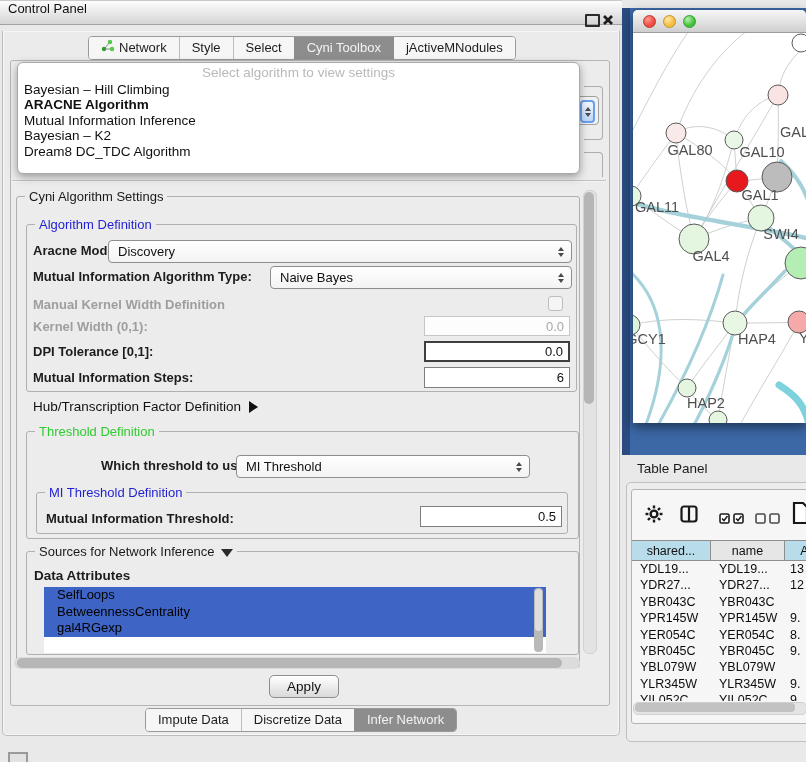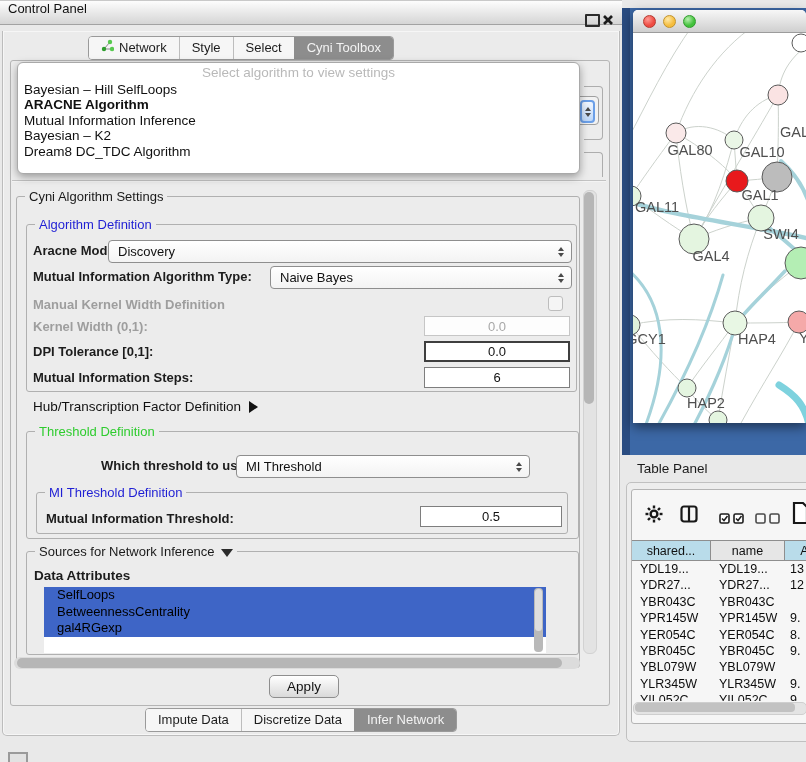--- a/index.html
+++ b/index.html
@@ -70,21 +70,21 @@
   .lbl{font-size:13px;font-weight:bold;color:#1c1c1c;white-space:nowrap;}
   .lbl-dis{font-size:13px;font-weight:bold;color:#9e9e9e;white-space:nowrap;}
 
   
   .combo{background:linear-gradient(#ffffff,#f3f3f3);border:1px solid #8e8e8e;border-radius:4px;
     display:flex;align-items:center;}
   .combo-val{flex:1;font-size:13px;color:#111;padding-left:9px;white-space:nowrap;overflow:hidden;}
   .combo-stepper{width:16px;display:flex;flex-direction:column;align-items:center;gap:2px;padding-right:2px;}
 
   
-  .numin{font-family:"Liberation Sans",sans-serif;font-size:13px;color:#111;text-align:center;
+  .numin{font-family:"Liberation Sans",sans-serif;font-size:13px;color:#111;text-align:right;
     padding:0 5px;background:#ffffff;border:1px solid #7e7e7e;outline:none;box-sizing:border-box;}
   .numin.dis{color:#a8a8a8;border:1px solid #c6c6c6;background:#fdfdfd;}
   .numin.strong{border:2px solid #3f3f3f;}
 
   #manual-kernel-cb{left:548px;top:296px;width:13px;height:13px;border:1px solid #bdbdbd;border-radius:3px;background:#f5f5f5;}
 
   .arrow-right{display:inline-block;width:0;height:0;border-top:6px solid transparent;border-bottom:6px solid transparent;border-left:9px solid #111;vertical-align:-2px;margin-left:8px;}
   .arrow-down{display:inline-block;width:0;height:0;border-left:6px solid transparent;border-right:6px solid transparent;border-top:8px solid #2b2b2b;vertical-align:-1px;margin-left:6px;}
 
   
@@ -172,37 +172,40 @@
     </span>
     <span class="tab">
       <span>Style</span>
     </span>
     <span class="tab">
       <span>Select</span>
     </span>
     <span class="tab sel">
       <span>Cyni Toolbox</span>
     </span>
+    <span class="tab">
+      <span>jActiveMNodules</span>
+    </span>
   </div>
 
 <div class="abs" id="main-panel"></div>
 
 <div class="abs frag" id="frag1"></div>
 <div class="abs frag" id="frag2"></div>
 <div class="abs" id="combo-stub">
   <span class="pill">
       <i class="tri-up"></i>
       <i class="tri-dn"></i>
     </span>
 </div>
 
 <div class="abs" id="popup">
   <div class="popup-placeholder">Select algorithm to view settings</div>
   <div id="popup-list">
-      <div class="popup-item">Bayesian – Hill SelfLoops</div>
+      <div class="popup-item">Bayesian – Hill Climbing</div>
       <div class="popup-item bold">ARACNE Algorithm</div>
       <div class="popup-item">Mutual Information Inference</div>
       <div class="popup-item">Bayesian – K2</div>
       <div class="popup-item">Dream8 DC_TDC Algorithm</div>
     </div>
 </div>
 
 <div class="abs" id="divider"></div>
 
 <div class="abs grp" style="left:16px;top:196px;width:562px;height:470px;">

